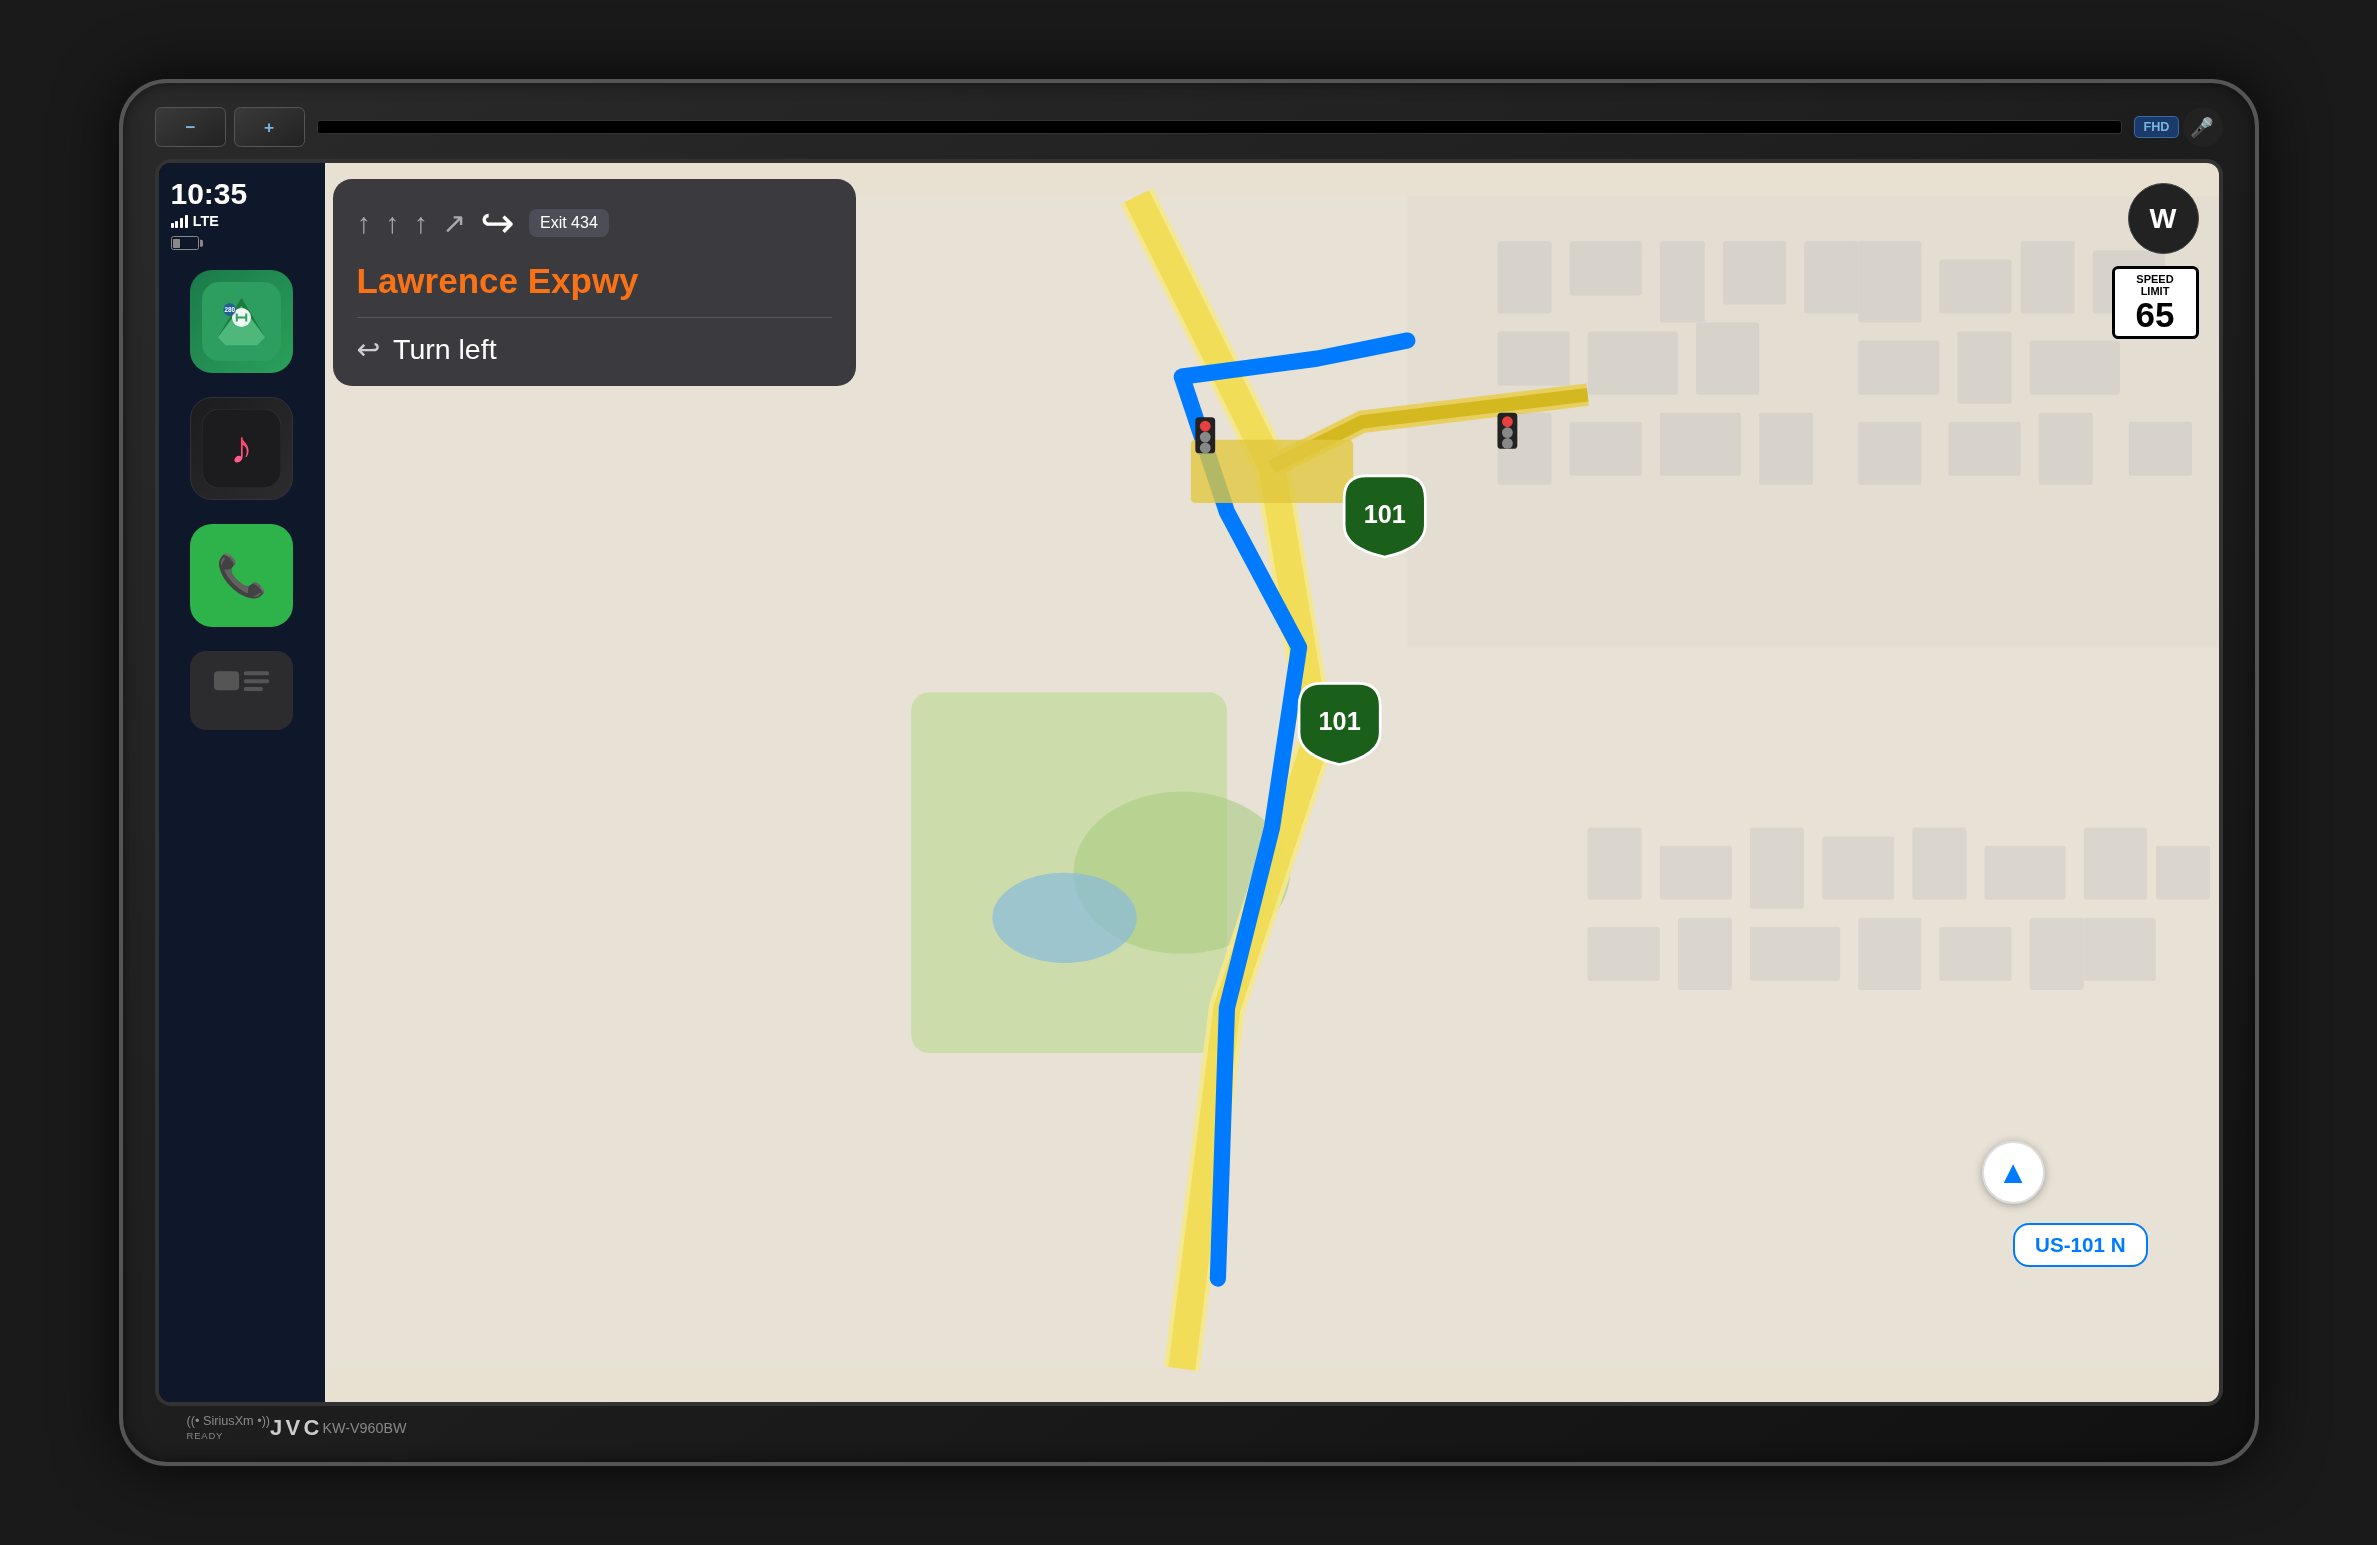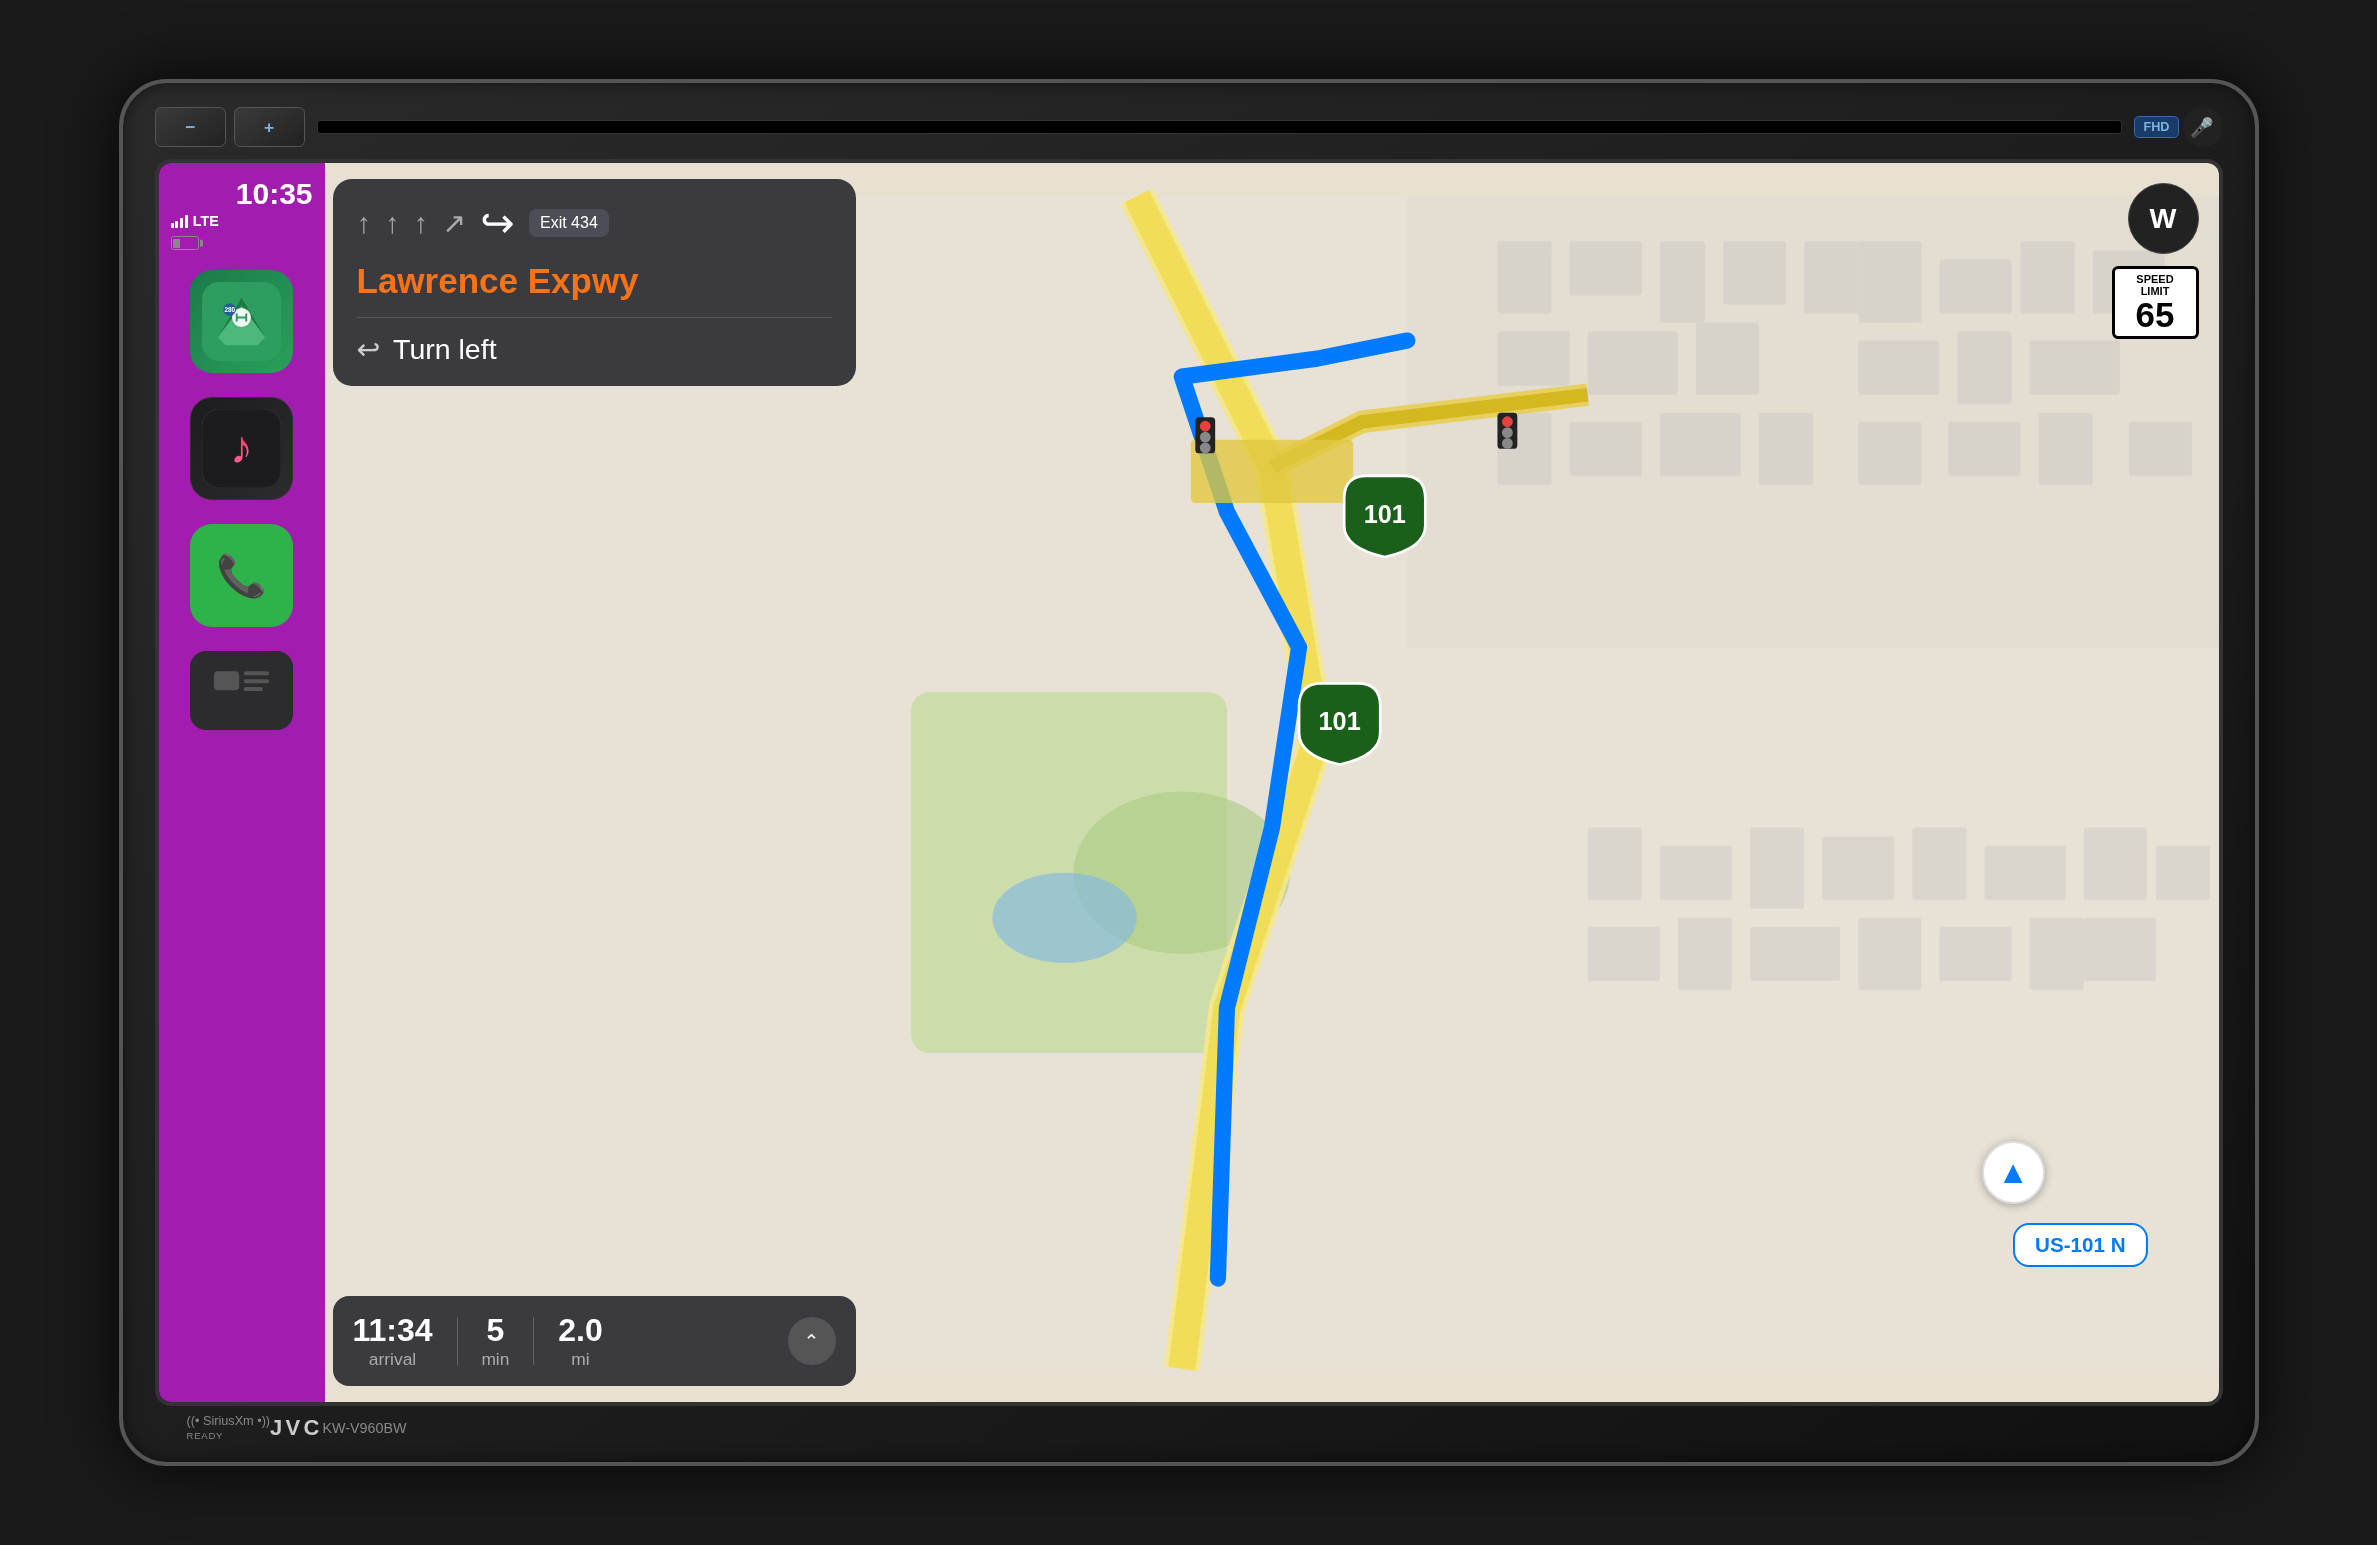--- a/index.html
+++ b/index.html
@@ -120,28 +120,27 @@
       width: 100%;
       height: 100%;
       display: flex;
       flex-direction: row;
       position: relative;
     }
 
     
     .sidebar {
       width: 166px;
-      background: #a21caf;
+      background: #0f172a;
       display: flex;
       flex-direction: column;
       padding: 16px 12px;
       gap: 16px;
       z-index: 5;
       flex-shrink: 0;
-      text-align: right;
     }
 
     .status-bar {
       display: flex;
       flex-direction: column;
       gap: 4px;
     }
 
     .time-display {
       color: #fff;
@@ -728,39 +727,20 @@
         <div class="location-marker">
           <div class="location-circle">
             <span class="location-arrow">▲</span>
           </div>
         </div>
 
         <div class="route-label">
           <span class="route-label-text">US-101 N</span>
         </div>
 
-        <div class="bottom-bar">
-          <div class="arrival-section">
-            <span class="arrival-time">11:34</span>
-            <span class="arrival-label">arrival</span>
-          </div>
-          <div class="divider-v"></div>
-          <div class="info-section">
-            <span class="info-value">5</span>
-            <span class="info-label">min</span>
-          </div>
-          <div class="divider-v"></div>
-          <div class="info-section">
-            <span class="info-value">2.0</span>
-            <span class="info-label">mi</span>
-          </div>
-          <div class="expand-btn">
-            <span>⌃</span>
-          </div>
-        </div>
 
       </div>
 
     </div>
 
   </div>
 
   <div class="device-bottom">
     <span style="font-size:12.7px;">((• SiriusXm •))<br><span style="font-size:9.5px;letter-spacing:0.8px;">READY</span></span>
     <span class="jvc-logo">JVC</span>

